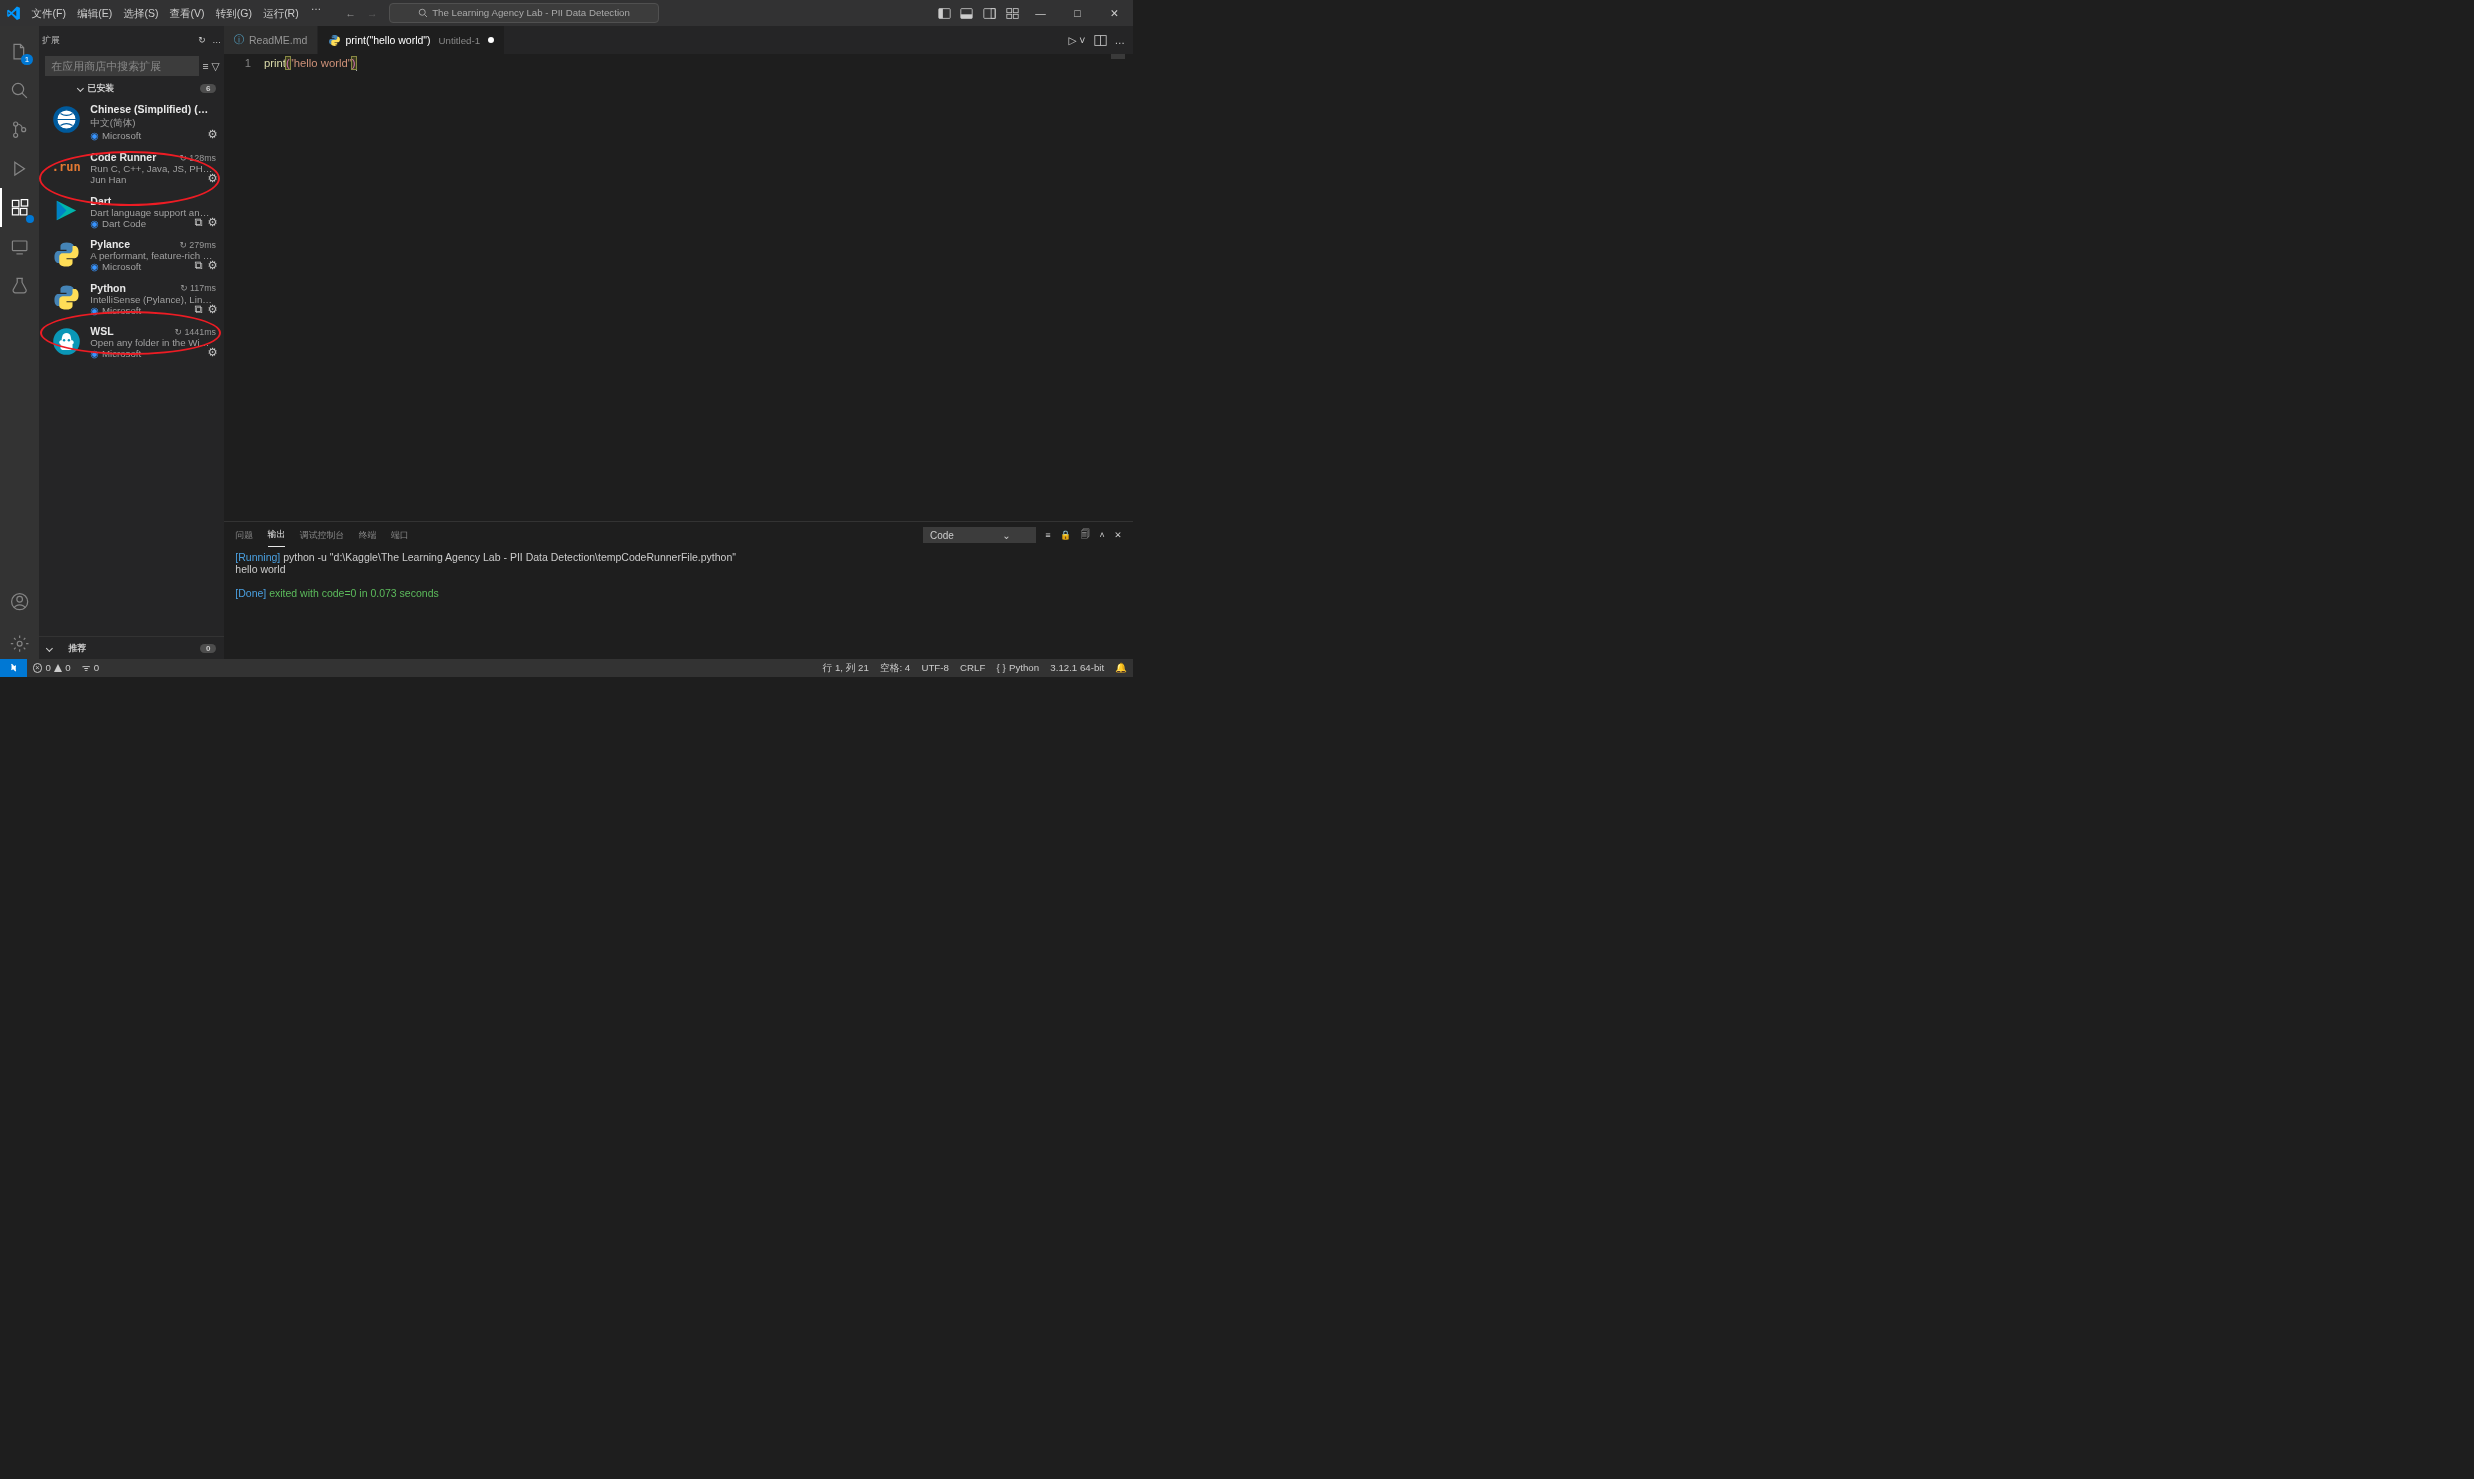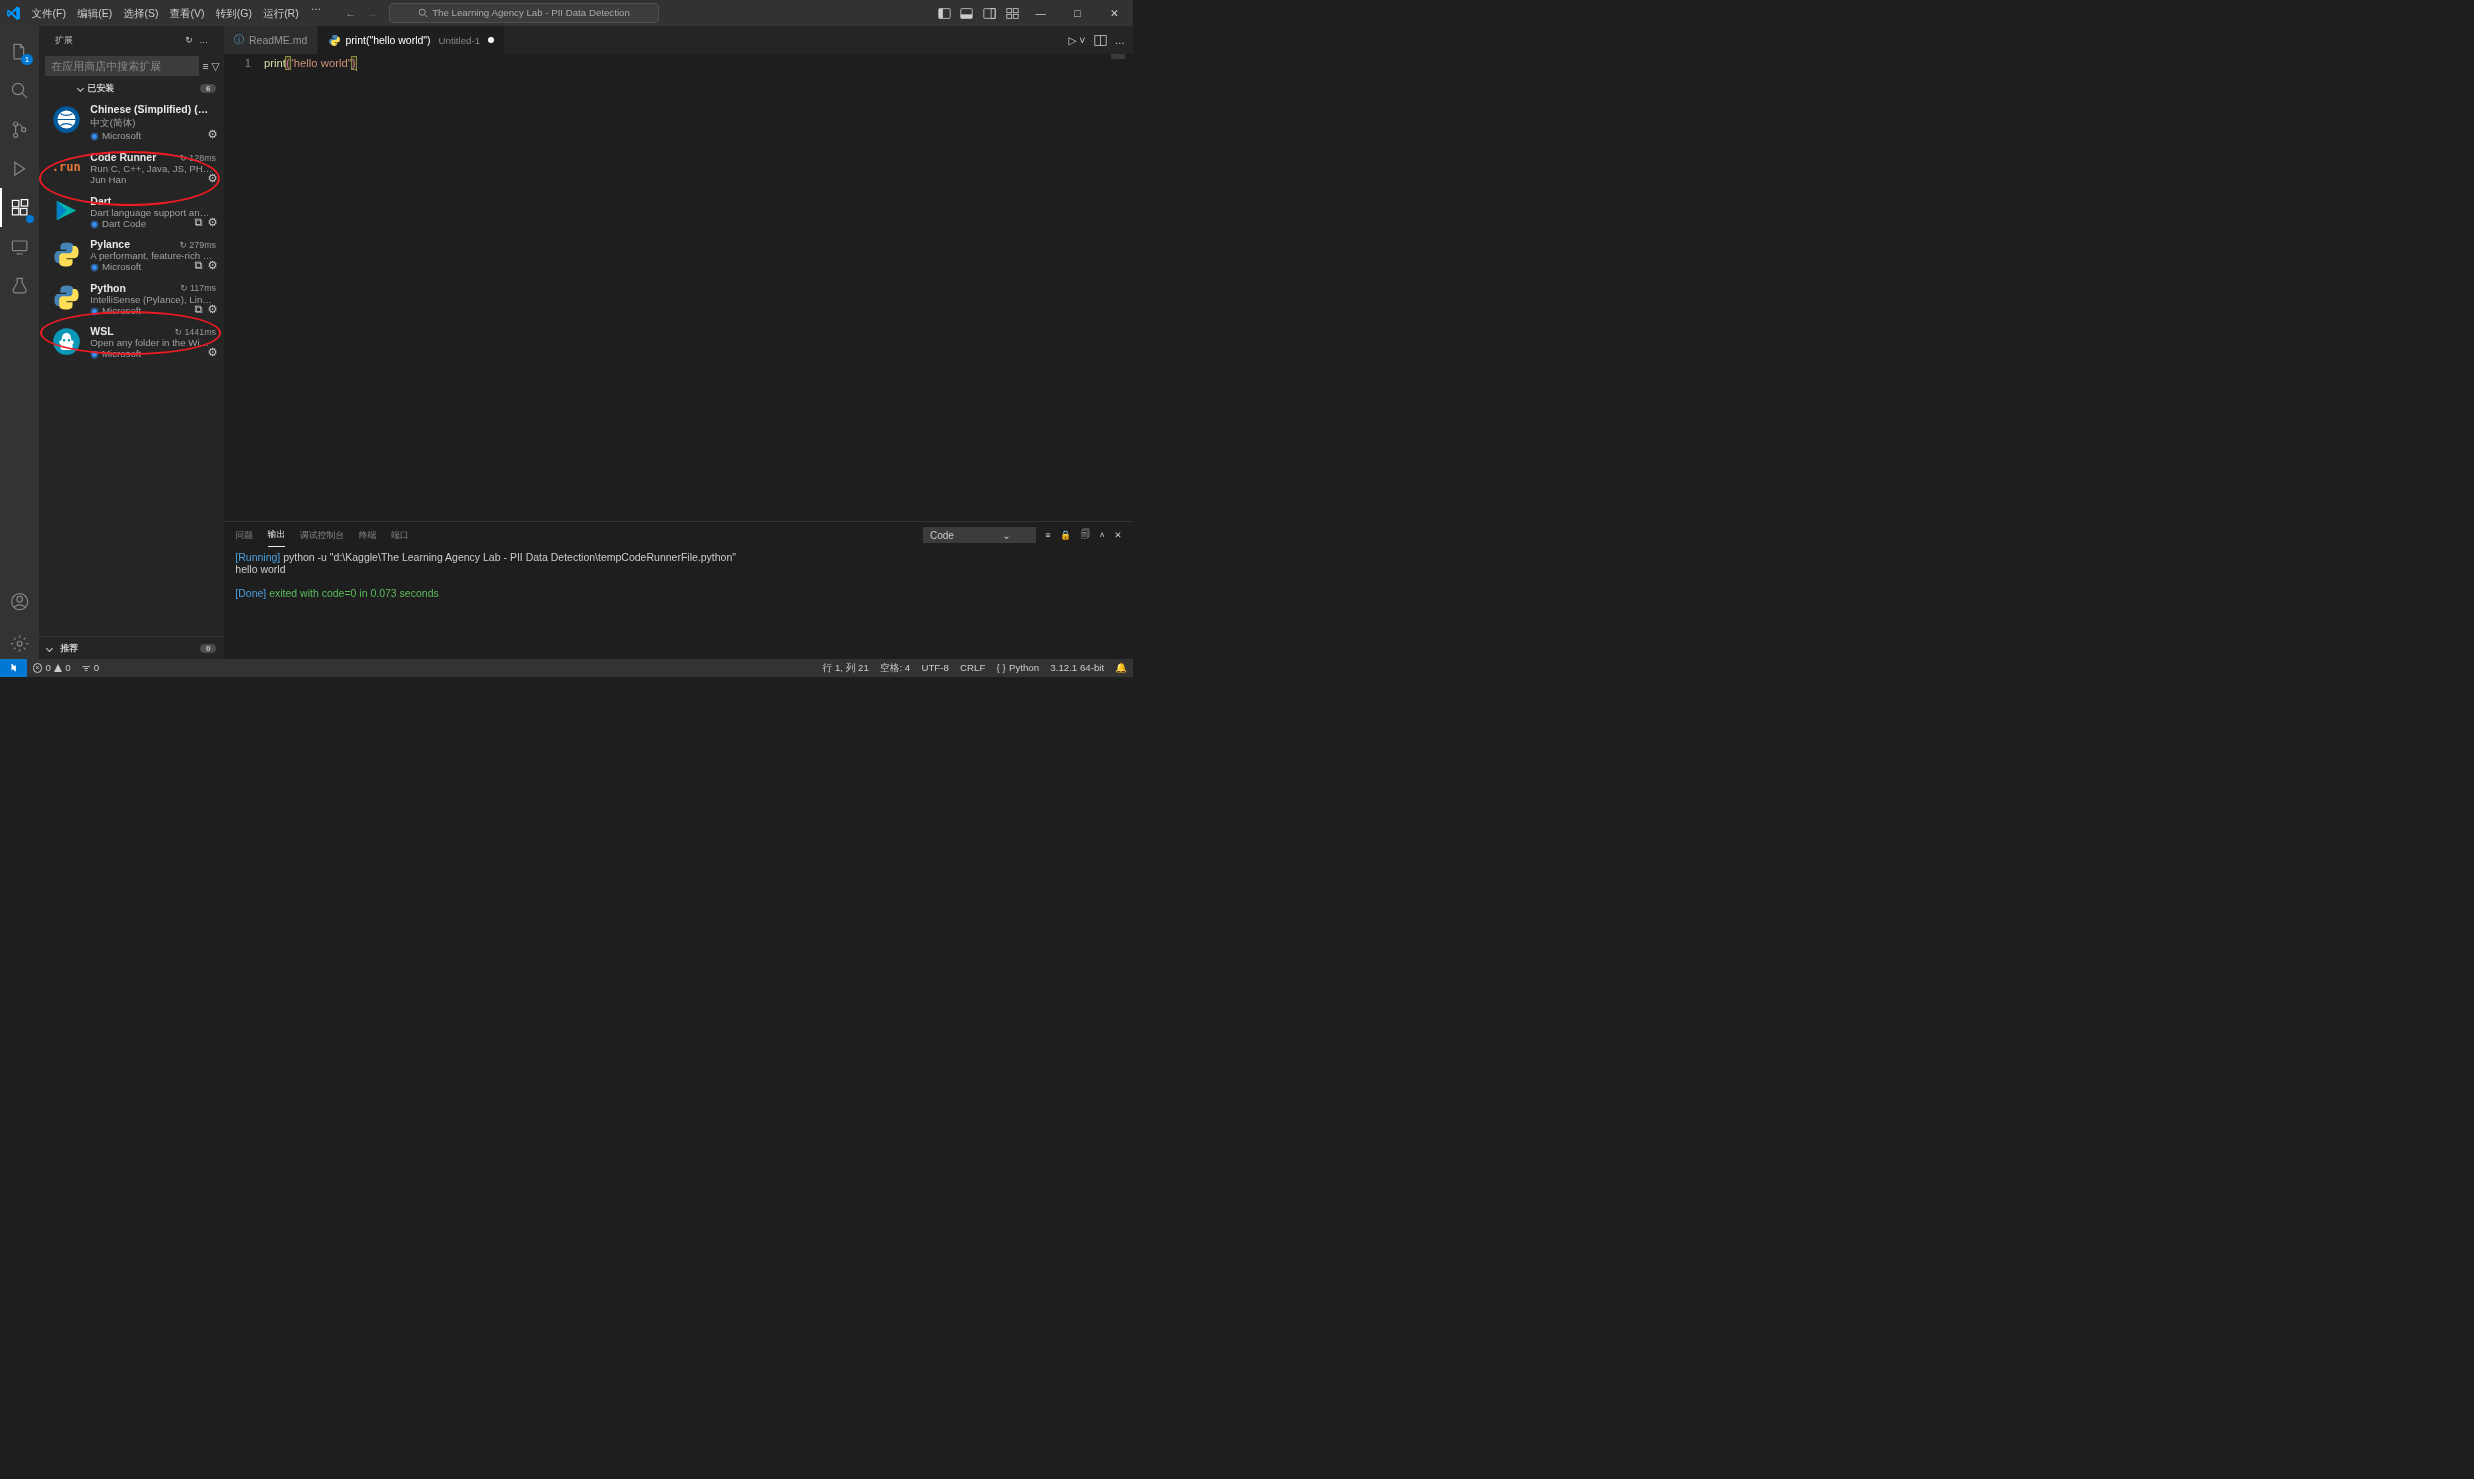--- a/index.html
+++ b/index.html
@@ -22,38 +22,38 @@
 .main { display:flex; height:calc(100% - 26px - 17.7px); }
 .activitybar { width:39px; background:#333333; display:flex; flex-direction:column; align-items:center; padding-top:6.4px; }
 .activitybar .act-item { width:39px; height:39px; display:flex; align-items:center; justify-content:center; color:#858585; cursor:pointer; position:relative; }
 .activitybar .act-item.active { color:#fff; }
 .activitybar .act-item.active::before { content:""; position:absolute; left:0; top:0; width:1.6px; height:39px; background:#fff; }
 .act-badge { position:absolute; bottom:6.4px; right:6.4px; background:#0078d4; color:#fff; border-radius:50%; width:11.3px; height:11.3px; font-size:8px; display:flex; align-items:center; justify-content:center; }
 .activitybar .act-bottom { margin-top:auto; margin-bottom:6.4px; }
 
 
 .sidebar { width:185px; background:#252526; display:flex; flex-direction:column; overflow:hidden; }
-.side-header { height:28px; display:flex; align-items:center; padding:0 16px; font-size:8.9px; color:#bbb; justify-content:space-between; }
+.side-header { height:28px; display:flex; align-items:center; padding:0 3px; font-size:8.9px; color:#bbb; justify-content:space-between; }
 .side-header .sh-actions { display:flex; gap:6.4px; color:#ccc; }
 .side-search { margin:1.6px 6.4px 3.2px 6.4px; display:flex; align-items:center; gap:3.2px; }
 .side-search input { flex:1; background:#3c3c3c; border:0.8px solid #3c3c3c; color:#ccc; padding:3.2px 4.8px; font-size:11px; outline:none; }
 .side-search input::placeholder { color:#888; }
 .section-head { display:flex; align-items:center; padding:3.2px 8px; font-size:8.9px; font-weight:600; gap:3.2px; color:#ccc;margin-left:31px; }
 .section-head .count { margin-left:auto; background:#4d4d4d; border-radius:8px; padding:0 5.6px; font-size:8px; color:#ccc; }
 .ext-list { flex:1; overflow:auto; }
 .ext-item { display:flex; padding:4.8px 9.7px 4.8px 11.3px; gap:8px; cursor:pointer; position:relative; }
 .ext-icon { width:32px; height:32px; display:flex; align-items:center; justify-content:center; font-size:17.7px; }
 .ext-body { flex:1; min-width:0; }
 .ext-title { font-size:10.5px; color:#e8e8e8; font-weight:600; white-space:nowrap; overflow:hidden; text-overflow:ellipsis; }
 .ext-desc { font-size:9.7px; color:#a0a0a0; white-space:nowrap; overflow:hidden; text-overflow:ellipsis; }
 .ext-pub { font-size:9.7px; color:#a0a0a0; display:flex; align-items:center; gap:3.2px; }
 .verified { color:#3794ff; font-size:9.7px; }
 .ext-meta { position:absolute; right:8px; top:6.4px; font-size:8.9px; color:#999; display:flex; align-items:center; gap:2.4px; }
 .ext-actions { position:absolute; right:6.4px; bottom:4.8px; display:flex; gap:4.8px; color:#ccc; font-size:11.3px; }
-.section-head2 { display:flex; align-items:center; padding:4.8px 8px; font-size:8.9px; font-weight:600; gap:7px; color:#ccc; border-top:0.8px solid #333; }
+.section-head2 { display:flex; align-items:center; padding:4.8px 8px; font-size:8.9px; font-weight:600; gap:15px; color:#ccc; border-top:0.8px solid #333; }
 .section-head2 .count { margin-left:auto; background:#4d4d4d; border-radius:8px; padding:0 5.6px; font-size:8px; color:#ccc; }
 
 
 .editor-area { flex:1; display:flex; flex-direction:column; background:#1e1e1e; }
 .tabbar { height:28px; background:#252526; display:flex; align-items:stretch; }
 .tab { display:flex; align-items:center; padding:0 9.7px; gap:4.8px; background:#2d2d2d; color:#969696; font-size:10.5px; border-right:0.8px solid #252526; cursor:pointer; }
 .tab.active { background:#1e1e1e; color:#fff; }
 .tab .dirty-dot { width:6.4px; height:6.4px; background:#fff; border-radius:50%; margin-left:3.2px; }
 .tab-desc { color:#888; font-size:9.7px; margin-left:3.2px; }
 .tab-actions { margin-left:auto; display:flex; align-items:center; gap:8px; padding:0 8px; color:#ccc; }

